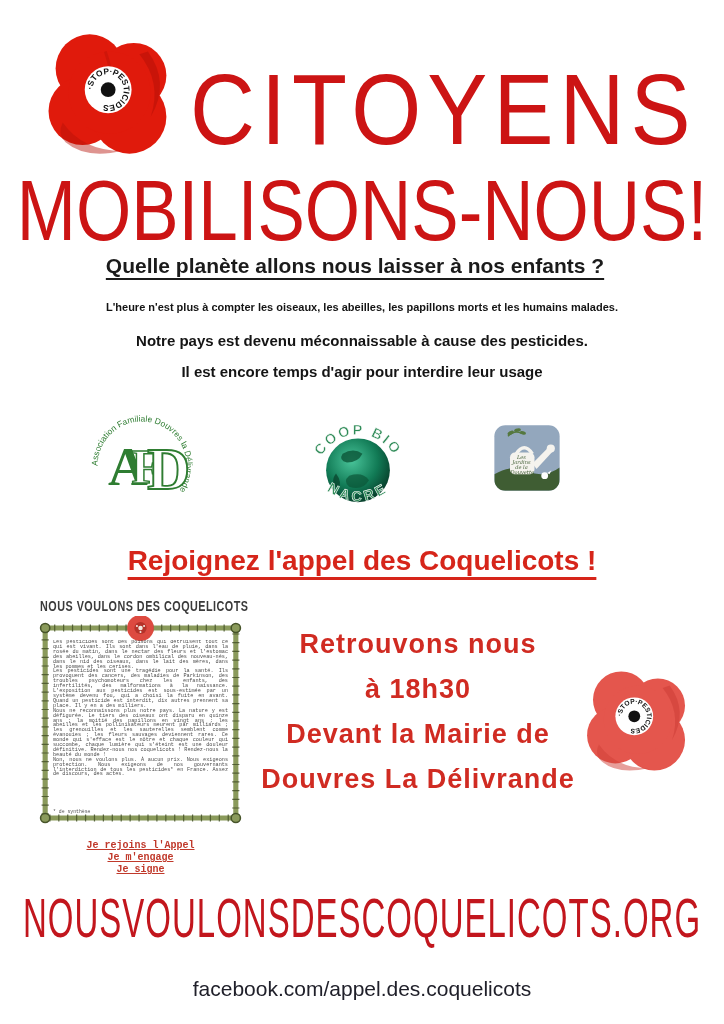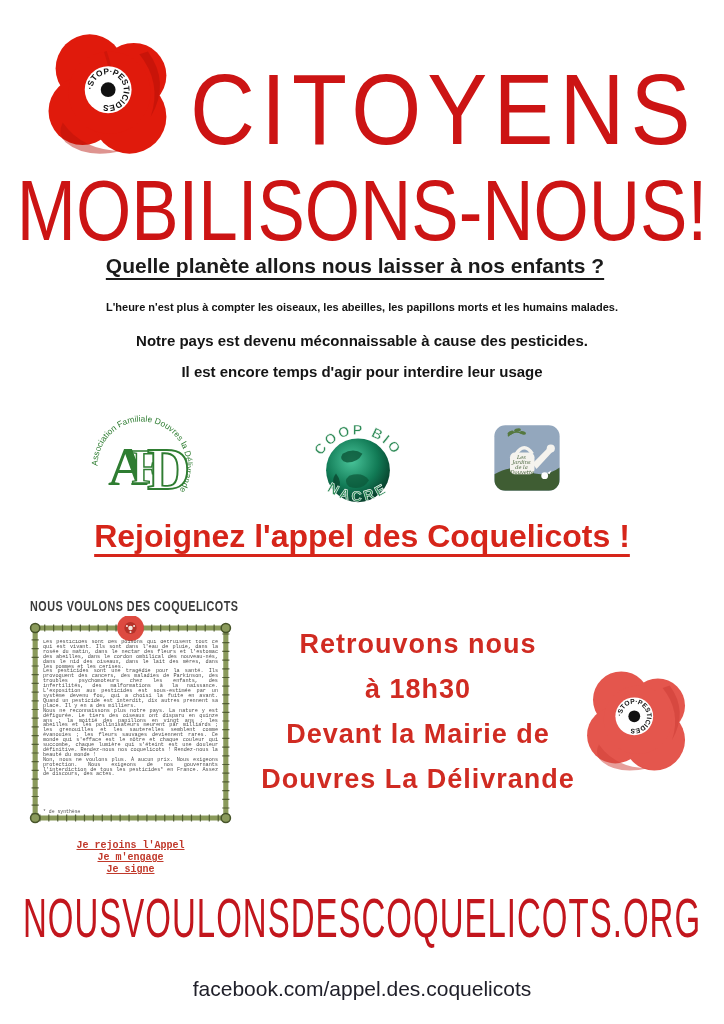--- a/index.html
+++ b/index.html
@@ -23,25 +23,25 @@
   .l3{top:363px;font-size:15px;}
   .lmain{top:396px;font-size:14px;letter-spacing:1px;}
 
   
   .afd{left:86px;top:413px;width:112px;height:106px;}
   .coop{left:302px;top:412px;width:112px;height:110px;}
   .jardins{left:493px;top:424px;width:68px;height:68px;}
   svg{display:block;width:100%;height:100%;}
 
   
-  .join{left:0;right:0;top:518px;text-align:center;font-size:32px;font-weight:bold;color:#d6251a;}
+  .join{left:0;right:0;top:545px;text-align:center;font-size:28px;font-weight:bold;color:#d6251a;}
   .join span{text-decoration:underline;text-underline-offset:7px;text-decoration-thickness:3px;}
 
   
-  .manifesto{left:28px;top:597px;width:205px;}
+  .manifesto{left:38px;top:597px;width:205px;}
   .m-title{font-size:11px;font-weight:bold;color:#3a3a3a;letter-spacing:.5px;text-align:center;
            white-space:nowrap;transform:scale(.98,1.35);transform-origin:top center;}
   .frame-wrap{position:relative;margin-top:7px;height:212px;}
   .frame-svg{position:absolute;inset:0;}
   .m-body{position:absolute;left:15px;top:24px;width:175px;height:166px;overflow:hidden;
           font-family:"Liberation Mono",monospace;font-size:5.2px;line-height:4.9px;
           color:#4c4c4c;text-align:justify;white-space:pre-line;}
   .m-foot{position:absolute;left:15px;top:193px;font-family:"Liberation Mono",monospace;
           font-size:4.8px;color:#555;}
   .red-lines{margin-top:12px;text-align:center;font-family:"Liberation Mono",monospace;

